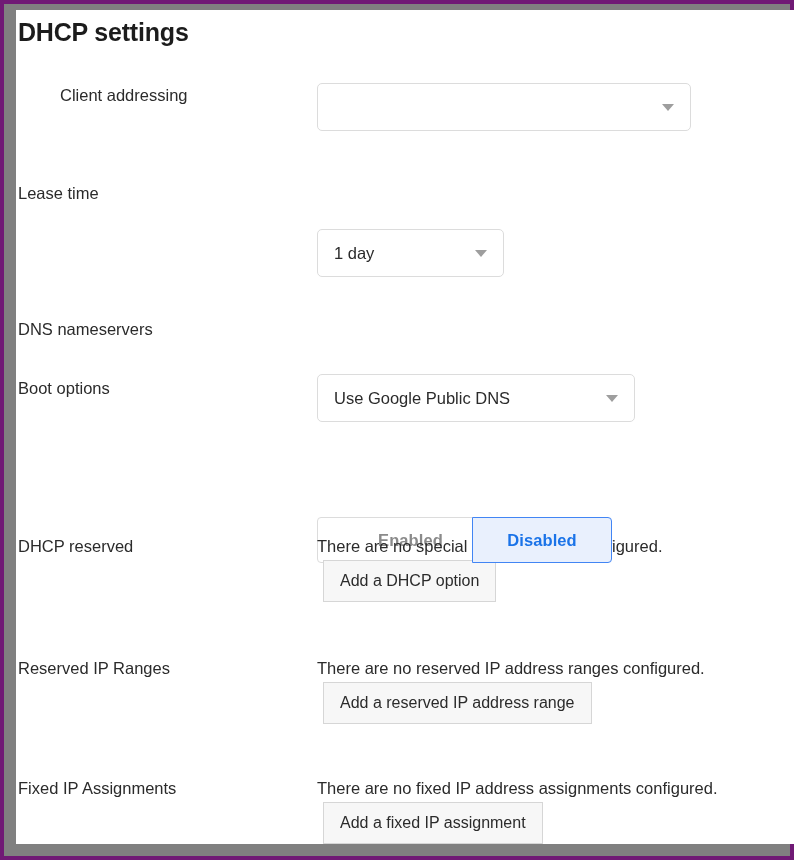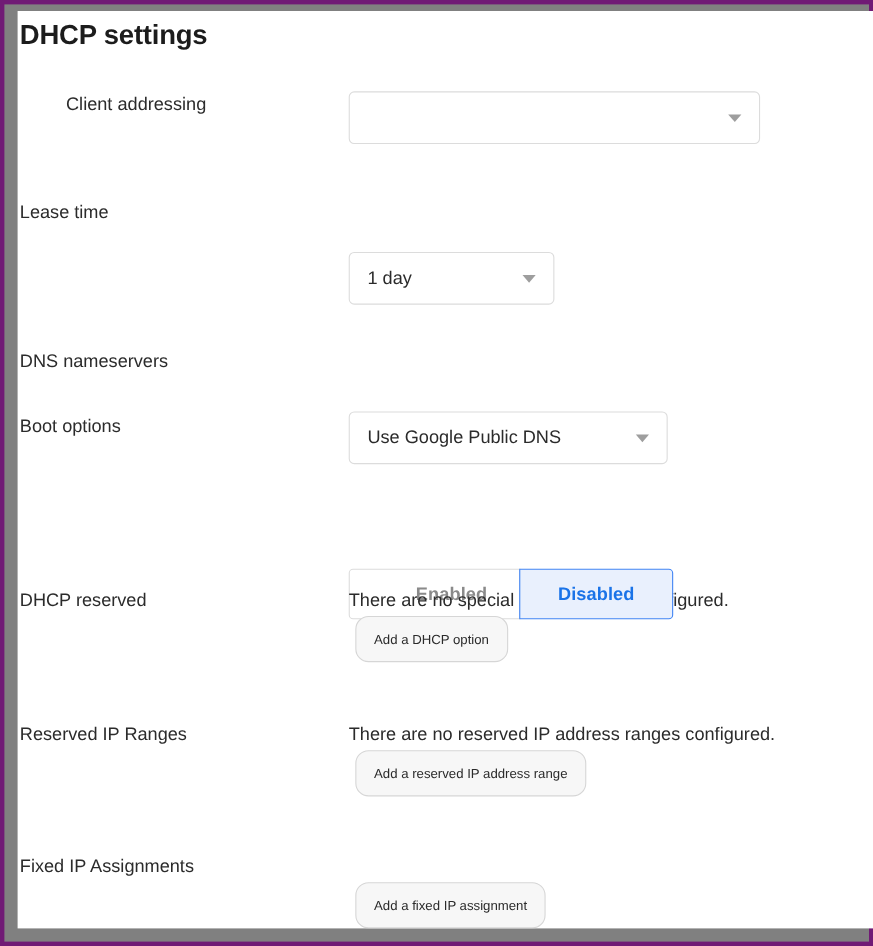--- a/index.html
+++ b/index.html
@@ -132,23 +132,23 @@
     white-space: nowrap;
   }
   .btn {
     position: absolute;
     left: 307px;
     box-sizing: border-box;
     height: 42px;
     padding: 0 16px;
     background: #f7f7f7;
     border: 1px solid #d6d6d6;
-    border-radius: 12px;
+    border-radius: 0;
     font-family: "Liberation Sans", sans-serif;
-    font-size: 12px;
+    font-size: 16px;
     color: #2b2b2b;
     display: flex;
     align-items: center;
     justify-content: center;
     cursor: pointer;
     white-space: nowrap;
   }
 </style>
 </head>
 <body>
@@ -163,36 +163,37 @@
       <span class="caret"></span>
     </div>
 
     <div class="row-label" style="top:174px;">Lease time</div>
     <div class="ctl select" style="top:171px; width:187px;">
       <span class="val">1 day</span>
       <span class="caret"></span>
     </div>
 
     <div class="row-label" style="top:271px;margin-top:39px;">DNS nameservers</div>
-    <div class="ctl select" style="top:268px; width:290px;">
+    <div class="ctl select" style="top:268px; width:318px;">
       <span class="val">Use Google Public DNS</span>
       <span class="caret"></span>
     </div>
 
     <div class="row-label" style="top:369px;">Boot options</div>
     <div class="ctl segmented" style="top:363px;">
       <div class="seg seg-off">Enabled</div>
       <div class="seg seg-on">Disabled</div>
     </div>
 
     <div class="row-label" style="top:527px;">DHCP reserved</div>
     <div class="empty-text" style="top:527px;">There are no special DHCP options configured.</div>
     <div class="btn" style="top:550px;">Add a DHCP option</div>
 
     <div class="row-label" style="top:649px;">Reserved IP Ranges</div>
     <div class="empty-text" style="top:649px;">There are no reserved IP address ranges configured.</div>
     <div class="btn" style="top:672px;">Add a reserved IP address range</div>
 
     <div class="row-label" style="top:769px;">Fixed IP Assignments</div>
+    <div class="empty-text" style="top:769px;">There are no fixed IP address assignments configured.</div>
     <div class="btn" style="top:792px;">Add a fixed IP assignment</div>
 
   </div>
 </div>
 
 </body></html>

